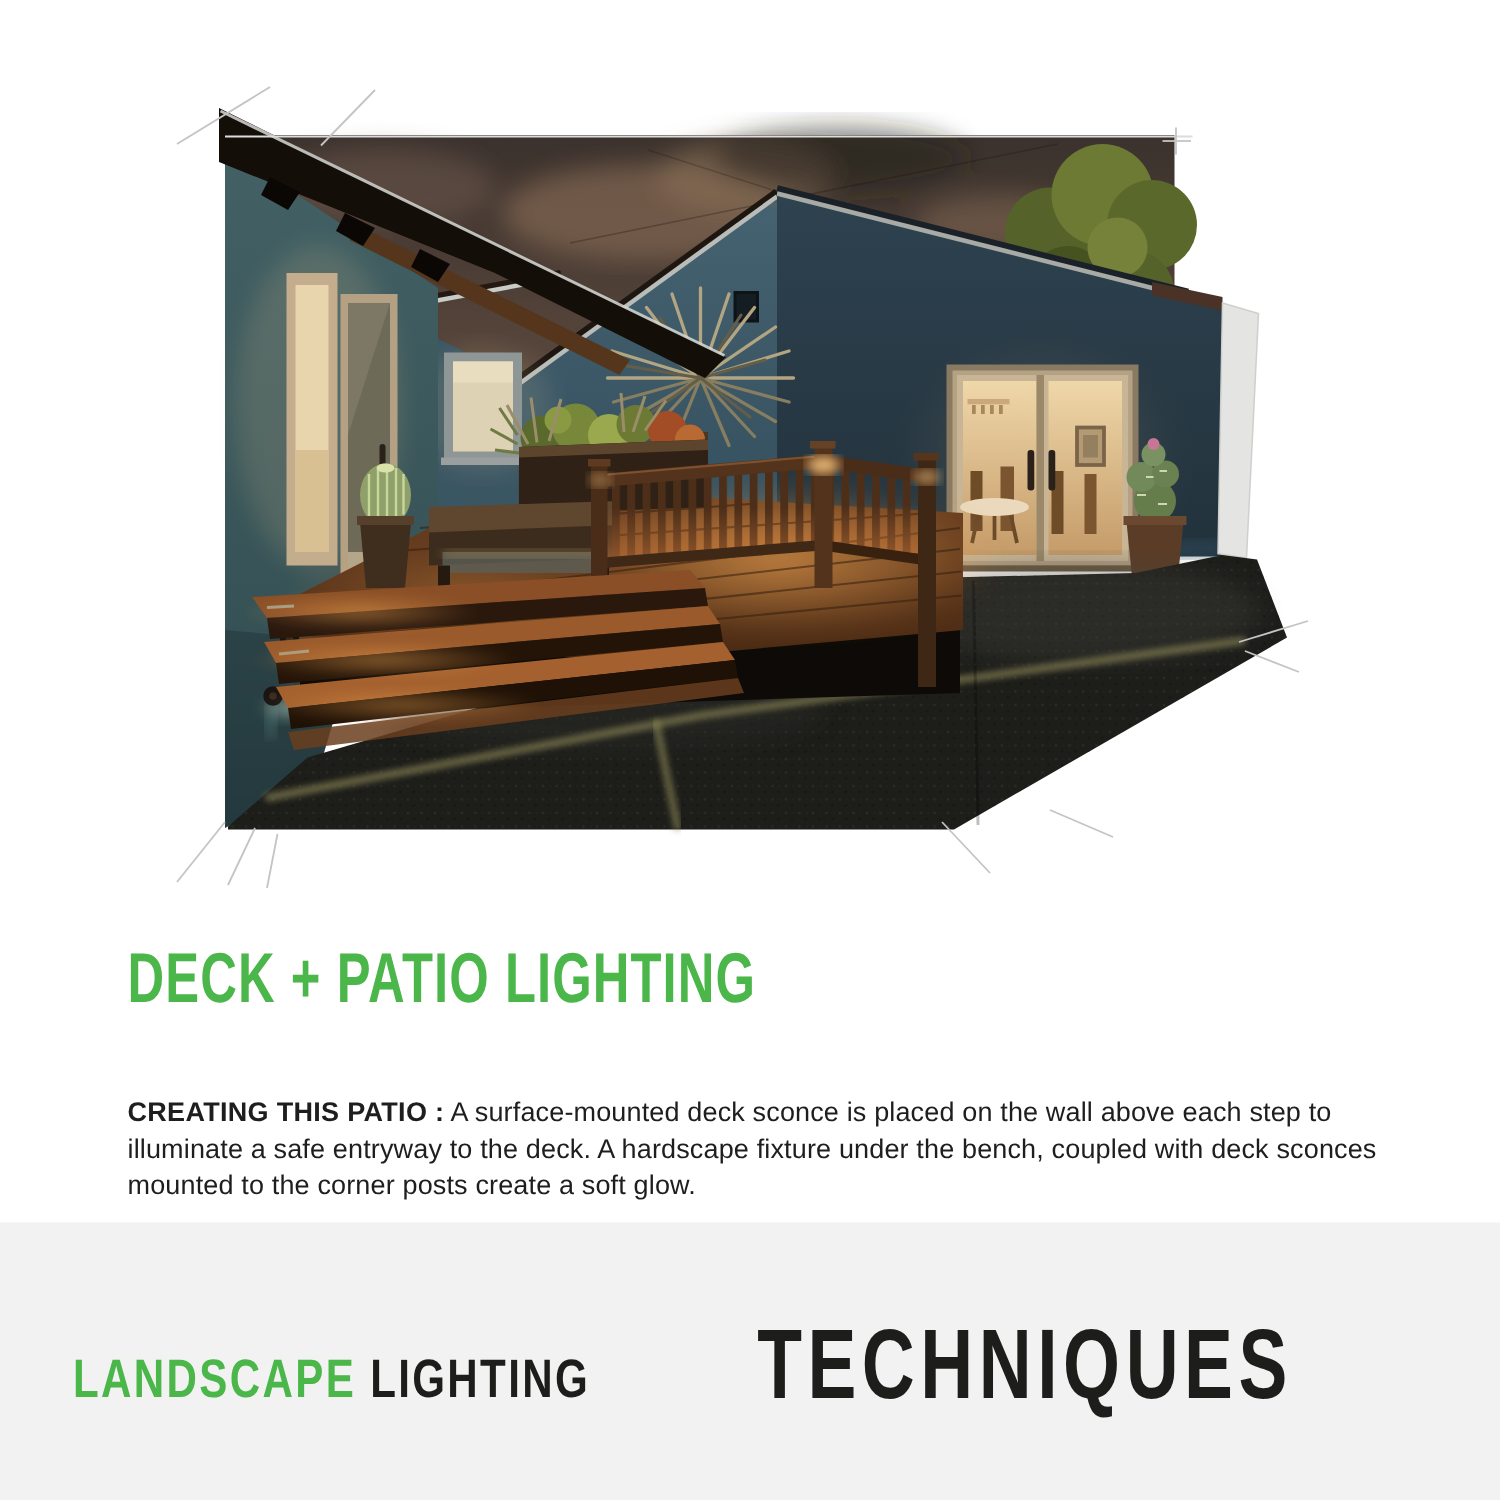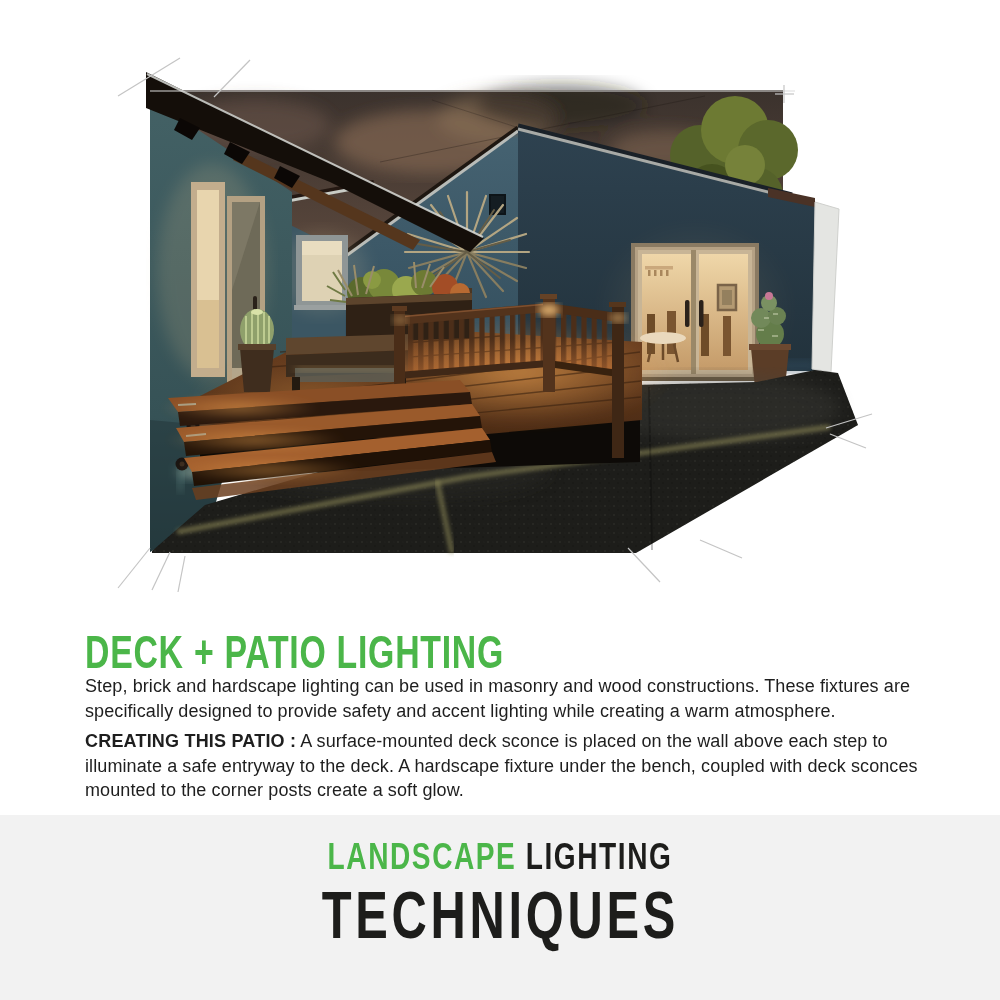--- a/index.html
+++ b/index.html
@@ -8,21 +8,21 @@
   .hero{position:absolute;left:0;top:0;width:1000px;height:600px;}
   .headline{position:absolute;left:85px;top:607px;white-space:nowrap;}
   .headline span{display:inline-block;transform:scaleX(0.72);transform-origin:0 50%;
         font-size:47px;font-weight:bold;letter-spacing:1px;color:#4bb649;line-height:1;}
   .copy{position:absolute;left:85px;width:845px;font-size:18px;line-height:24.5px;
         color:#1e1e1e;letter-spacing:0.1px;}
   .copy strong{letter-spacing:0.2px;}
   .p1{top:656px;}
   .p2{top:711px;}
   .footer{position:absolute;left:0;top:815px;width:1000px;height:185px;background:#f2f2f2;
-        display:flex;flex-direction:column;align-items:center;}
+        display:flex;flex-direction:row;align-items:center;}
   .brandline{margin-top:22px;white-space:nowrap;transform:scaleX(0.78);transform-origin:50% 50%;
         font-size:36px;font-weight:bold;letter-spacing:2px;line-height:1.1;color:#1d1d1b;}
   .brandline .green{color:#4bb649;}
   .brandtitle{margin-top:4px;white-space:nowrap;transform:scaleX(0.74);transform-origin:50% 50%;
         font-size:66px;font-weight:bold;letter-spacing:5px;line-height:1.05;color:#1d1d1b;}
 </style>
 </head>
 <body>
 
 <div class="page">
@@ -337,21 +337,20 @@
       <line x1="185" y1="556" x2="178" y2="592"></line>
       <line x1="628" y1="548" x2="660" y2="582"></line>
         <line x1="700" y1="540" x2="742" y2="558"></line>
     </g>
   </svg>
 
   <h1 class="headline">
     <span>DECK + PATIO LIGHTING</span>
   </h1>
 
-  <p class="copy p1" style="position:absolute;">Step, brick and hardscape lighting can be used in masonry and wood constructions. These fixtures are specifically designed to provide safety and accent lighting while creating a warm atmosphere.</p>
 
   <p class="copy p2" style="position:absolute;">
     <strong>CREATING THIS PATIO :</strong>
     <span>A surface-mounted deck sconce is placed on the wall above each step to illuminate a safe entryway to the deck. A hardscape fixture under the bench, coupled with deck sconces mounted to the corner posts create a soft glow.</span>
   </p>
 
   <div class="footer">
     <div class="brandline">
       <span class="green">LANDSCAPE</span>
       <span>LIGHTING</span>

